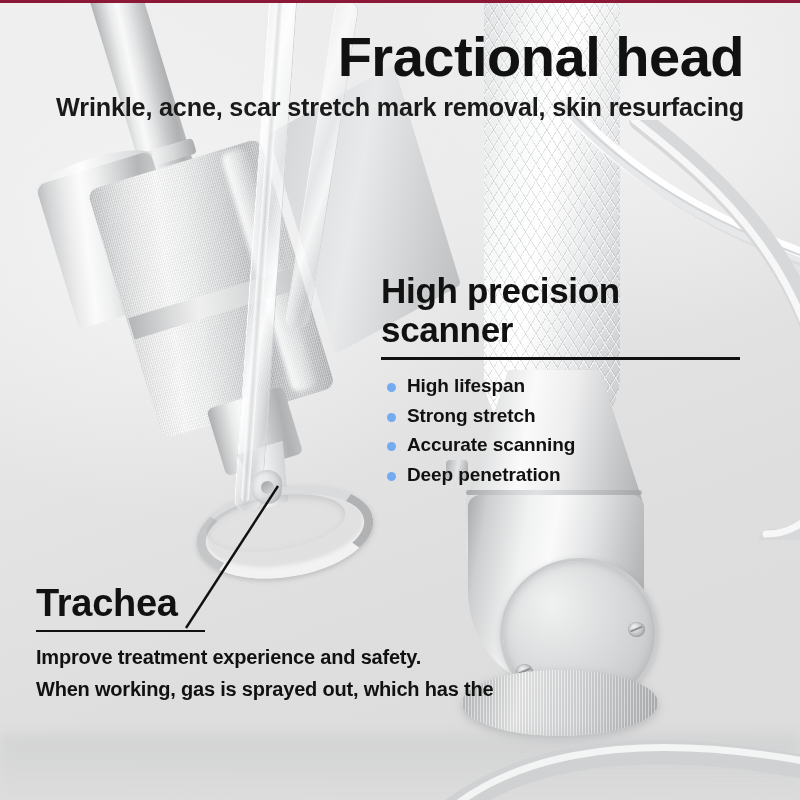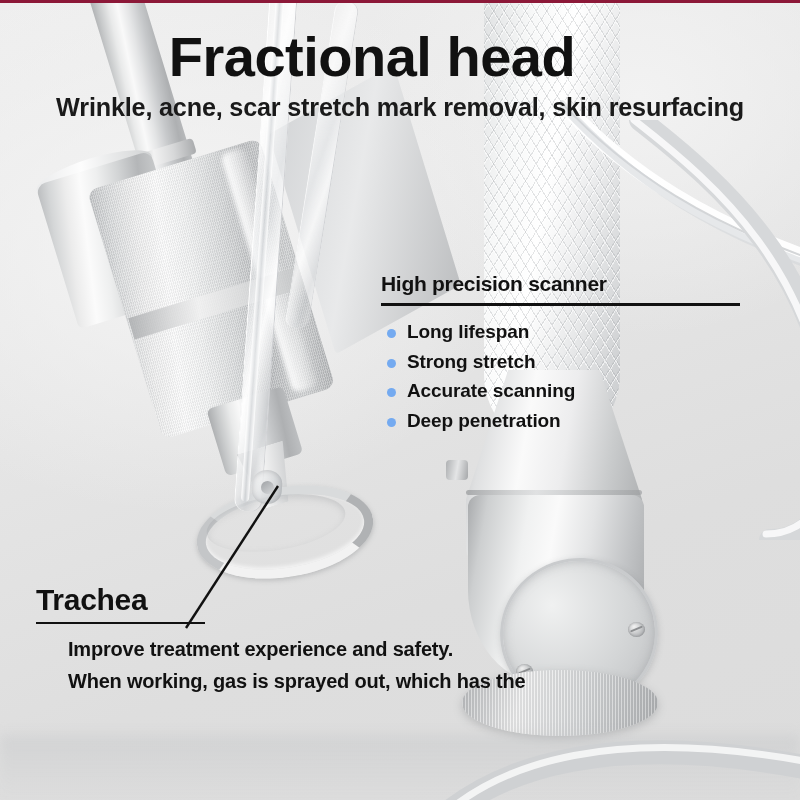--- a/index.html
+++ b/index.html
@@ -133,42 +133,42 @@
   #cable-bottom{position:absolute;left:400px;top:700px;width:420px;height:140px;z-index:6;}
 
   
   #floor{position:absolute;left:0;top:735px;width:800px;height:65px;z-index:3;
     background:linear-gradient(to bottom,rgba(196,198,200,.45),rgba(220,220,220,0));
     filter:blur(6px);}
 
   
   .text-layer{position:absolute;left:0;top:0;width:800px;height:800px;z-index:30;}
 
-  #title{position:absolute;left:0;top:28px;width:744px;text-align:center;
+  #title{position:absolute;left:0;top:28px;width:744px;text-align:right;
     font-size:56px;font-weight:700;letter-spacing:-0.5px;color:#111;
     line-height:1.05;}
   #subtitle{position:absolute;left:0;top:92px;width:800px;text-align:center;
     font-size:26px;font-weight:600;color:#1a1a1a;letter-spacing:-0.2px;
     transform:scaleX(.97);transform-origin:50% 50%;}
 
   #scanner-block{position:absolute;left:381px;top:272px;width:370px;}
-  #scanner-heading{font-size:21px;font-weight:600;color:#111;letter-spacing:-0.3px;line-height:1.1;}
+  #scanner-heading{font-size:35px;font-weight:600;color:#111;letter-spacing:-0.3px;line-height:1.1;}
   #scanner-rule{margin-top:8px;width:359px;height:3px;background:#111;}
   #feature-list{list-style:none;margin:16px 0 0 0;padding:0;}
   #feature-list li{position:relative;padding-left:26px;margin-bottom:9px;
     font-size:19px;font-weight:700;color:#111;line-height:1.08;letter-spacing:-0.1px;}
   #feature-list li .dot{position:absolute;left:6px;top:7px;width:9px;height:9px;border-radius:50%;
     background:#74aaf0;}
 
   #trachea-block{position:absolute;left:36px;top:584px;width:470px;}
-  #trachea-heading{font-size:30px;font-weight:600;color:#111;letter-spacing:-0.3px;line-height:1.05;}
+  #trachea-heading{font-size:38px;font-weight:600;color:#111;letter-spacing:-0.3px;line-height:1.05;}
   #trachea-rule{margin-top:6px;width:169px;height:2px;background:#111;}
   #trachea-body{margin-top:9px;font-size:20px;font-weight:700;color:#111;line-height:1.62;
     letter-spacing:-0.2px;}
-  #trachea-body div{white-space:nowrap;margin-left:32px;}
+  #trachea-body div{white-space:nowrap;}
 
   #leader{position:absolute;left:0;top:0;width:800px;height:800px;z-index:29;pointer-events:none;}
 </style>
 </head>
 <body>
 
 <div id="stage">
 
   <div class="topbar" style="background: rgb(140, 24, 56);"></div>
 
@@ -238,21 +238,21 @@
 
     <div id="title">Fractional head</div>
     <div id="subtitle">Wrinkle, acne, scar stretch mark removal, skin resurfacing</div>
 
     <div id="scanner-block">
       <div id="scanner-heading">High precision scanner</div>
       <div id="scanner-rule"></div>
       <ul id="feature-list">
         <li>
           <span class="dot" style="background: rgb(116, 170, 240);"></span>
-          <span>Long lifespan</span>
+          <span>High lifespan</span>
         </li>
         <li>
           <span class="dot" style="background: rgb(116, 170, 240);"></span>
           <span>Strong stretch</span>
         </li>
         <li>
           <span class="dot" style="background: rgb(116, 170, 240);"></span>
           <span>Accurate scanning</span>
         </li>
         <li>

